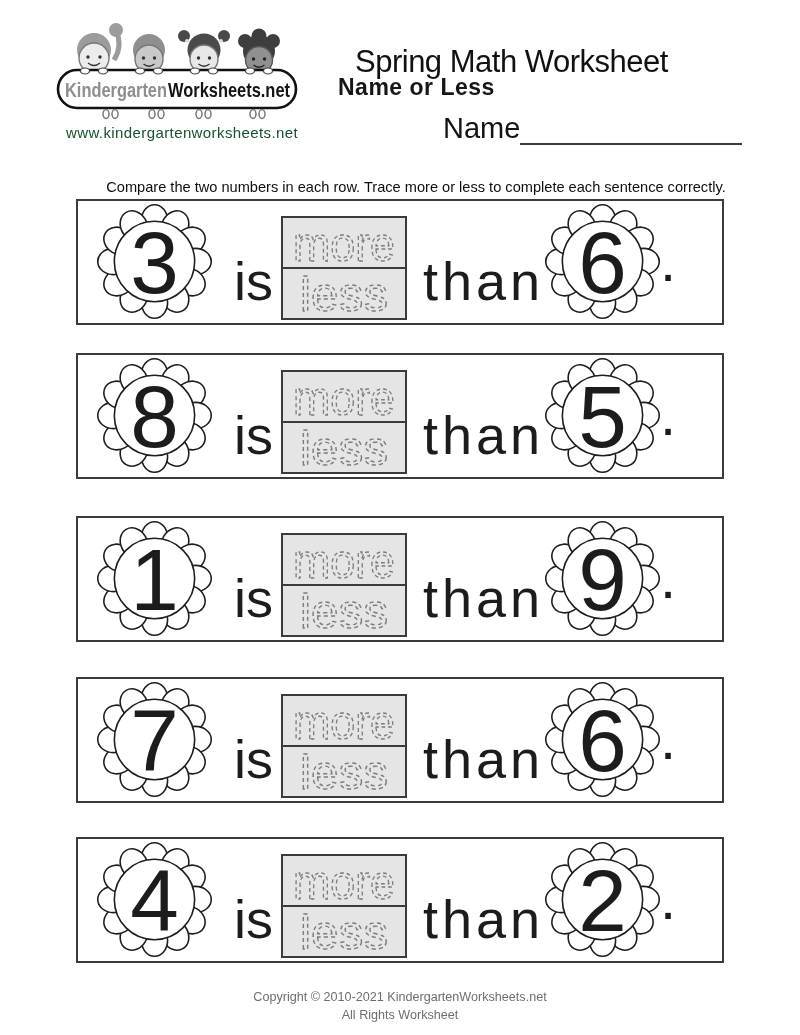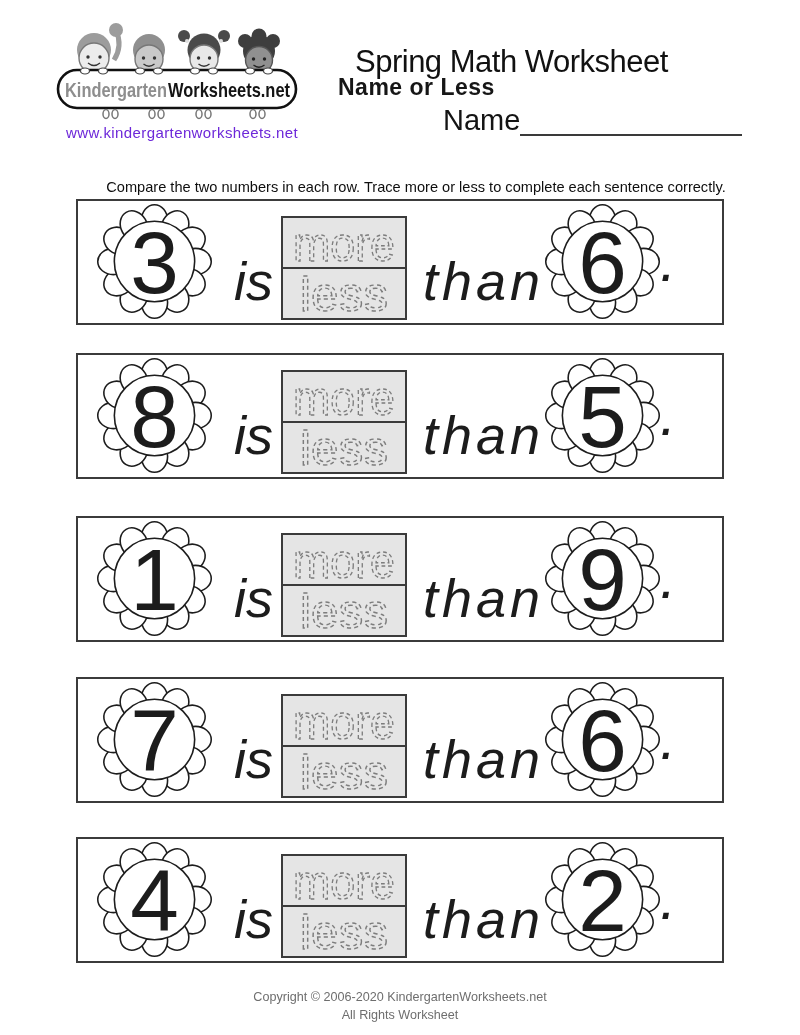--- a/index.html
+++ b/index.html
@@ -2,41 +2,41 @@
 <html><head>
 <meta charset="utf-8">
 <style>
   html,body{margin:0;padding:0;background:#ffffff;}
   .page{
     position:relative;width:800px;height:1035px;background:#fff;overflow:hidden;
     font-family:"Liberation Sans",sans-serif;color:#1a1a1a;
   }
   
   .logo-svg{position:absolute;left:56px;top:12px;width:242px;height:112px;}
-  .logo-url{position:absolute;left:66px;top:124px;font-size:15px;color:#6d28d9;letter-spacing:.4px;}
+  .logo-url{position:absolute;left:66px;top:124px;font-size:15px;color:#14532d;letter-spacing:.4px;}
   .page-title{position:absolute;left:337px;top:26px;margin:18px;font-size:31px;font-weight:400;letter-spacing:-.5px;color:#111;}
   .page-subtitle{position:absolute;left:338px;top:74px;margin:0;font-size:23px;font-weight:700;letter-spacing:.5px;color:#161616;}
-  .name-row{position:absolute;left:443px;top:104px;display:flex;}
+  .name-row{position:absolute;left:443px;top:112px;display:flex;align-items:flex-end;}
   .name-label{font-size:29px;color:#141414;}
   .name-line{display:inline-block;width:222px;border-bottom:2px solid #3a3a3a;height:30px;}
   .instructions{position:absolute;left:0;top:163px;width:800px;margin:16px;text-align:center;font-size:14.6px;color:#0e0e0e;}
   
   .row{position:absolute;left:76px;width:644px;height:122px;border:2px solid #3b3b3b;background:#fff;}
   .row:nth-of-type(1){top:199px;}
   .row:nth-of-type(2){top:353px;}
   .row:nth-of-type(3){top:516px;}
   .row:nth-of-type(4){top:677px;}
   .row:nth-of-type(5){top:837px;}
   .flower{position:absolute;top:2px;width:117px;height:117px;}
   .flower.left{left:18px;}
   .flower.right{left:466px;}
   .flower svg{width:100%;height:100%;display:block;}
   .petal,.flower-center{fill:#ffffff;stroke:#1d1d1d;stroke-width:1.8;}
   .flower-num{font-family:"Liberation Sans",sans-serif;fill:#1c1c1c;text-anchor:middle;}
-  .word{position:absolute;font-size:54px;color:#1c1c1c;line-height:1.05;font-style:italic;}
+  .word{position:absolute;font-size:54px;color:#1c1c1c;line-height:1.05;}
   .w-is{left:156px;top:52px;}
   .w-than{left:345px;top:52px;letter-spacing:4px;}
   .w-period{left:582px;top:30px;font-size:58px;}
   .trace-box{position:absolute;left:203px;top:15px;width:122px;height:100px;border:2px solid #3b3b3b;background:#e5e5e5;}
   .trace-box svg{display:block;width:122px;height:100px;}
   .trace-divider{stroke:#3b3b3b;stroke-width:2;}
   .trace-word{
     font-family:"Liberation Sans",sans-serif;font-size:48px;text-anchor:middle;
     fill:none;stroke:#7d7d7d;stroke-width:1.4;stroke-dasharray:4 3;
   }
@@ -272,17 +272,17 @@
       <svg viewBox="-67 -67 134 134">
         <use href="#flower-shape" xlink:href="#flower-shape"></use>
         <text class="flower-num" y="36" font-size="100">2</text>
       </svg>
     </div>
     <span class="word w-period">.</span>
   </div>
 </main>
 
   <div class="footer">
-    <div>Copyright © 2006-2020 KindergartenWorksheets.net</div>
+    <div>Copyright © 2010-2021 KindergartenWorksheets.net</div>
     <div>All Rights Worksheet</div>
   </div>
 
 </div>
 
 </body></html>

